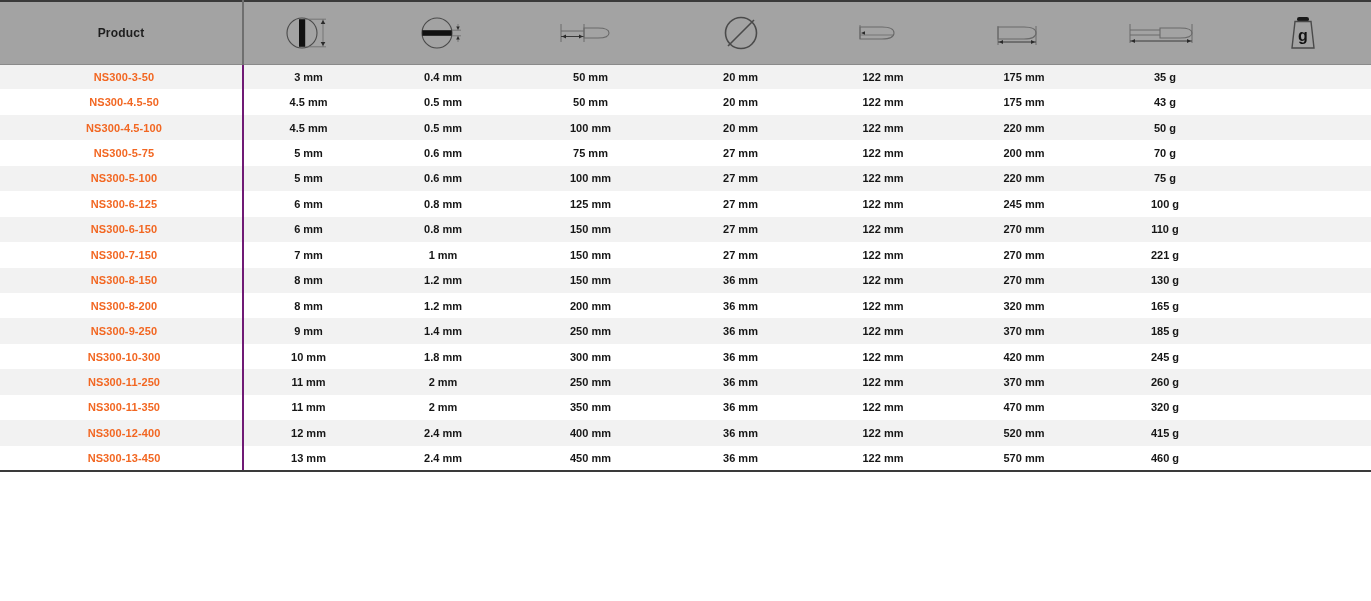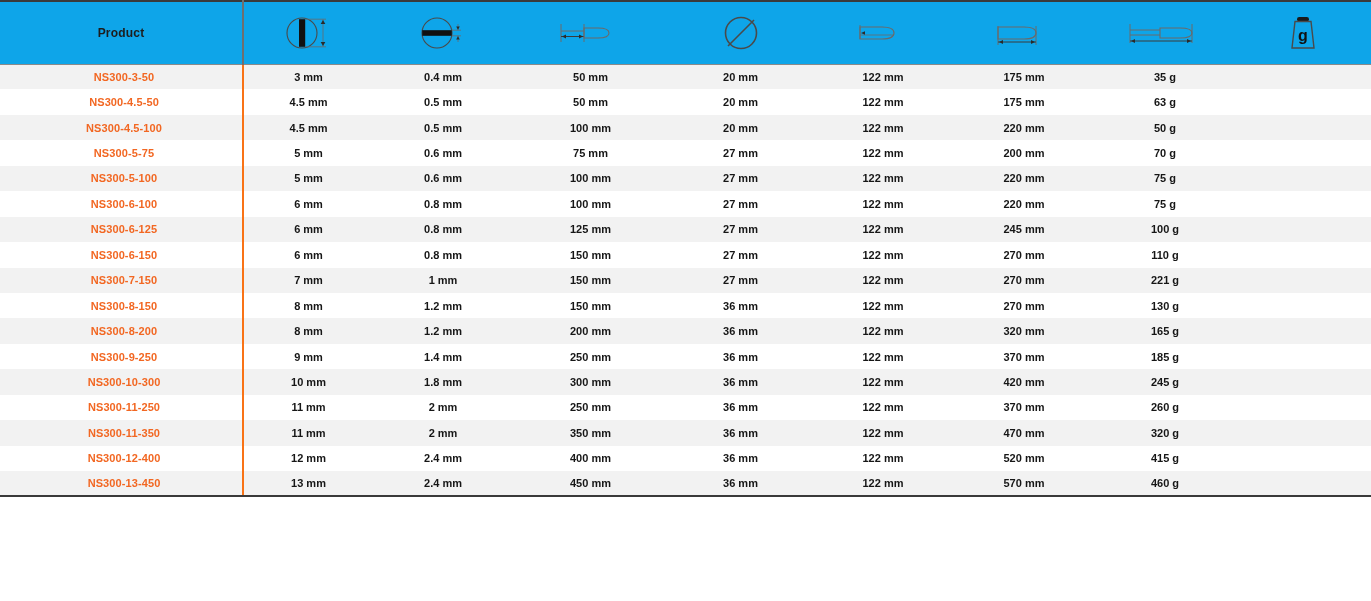--- a/index.html
+++ b/index.html
@@ -9,21 +9,21 @@
     font-family:"Liberation Sans", sans-serif;
     overflow:hidden;
   }
   #spec-table{
     width:1371px;
     border-collapse:collapse;
     table-layout:fixed;
   }
   
   thead tr{
-    background:#0ea5e9;
+    background:#a3a3a3;
     height:63px;
   }
   thead th{
     padding:0;
     margin:0;
     border-top:2px solid #3a3a3a;
     border-bottom:1px solid #8a8a8a;
     vertical-align:middle;
     text-align:center;
     font-weight:bold;
@@ -50,21 +50,21 @@
     font-size:11px;
     font-weight:bold;
     color:#161616;
     vertical-align:middle;
     white-space:nowrap;
   }
   tbody td.product-cell{
     color:#f26722;
     font-size:11px;
     font-weight:bold;
-    border-right:2px solid #f97316;
+    border-right:2px solid #701a75;
     letter-spacing:.1px;
     padding-left:10px;
   }
   tbody tr:last-child td{border-bottom:2px solid #3a3a3a;}
   
   col.c-product{width:243px;}
   col.c-1{width:130px;}
   col.c-2{width:140px;}
   col.c-3{width:155px;}
   col.c-4{width:145px;}
@@ -207,21 +207,21 @@
         <td></td>
       </tr>
       <tr>
         <td class="product-cell">NS300-4.5-50</td>
         <td>4.5 mm</td>
         <td>0.5 mm</td>
         <td>50 mm</td>
         <td>20 mm</td>
         <td>122 mm</td>
         <td>175 mm</td>
-        <td>63 g</td>
+        <td>43 g</td>
         <td></td>
       </tr>
       <tr>
         <td class="product-cell">NS300-4.5-100</td>
         <td>4.5 mm</td>
         <td>0.5 mm</td>
         <td>100 mm</td>
         <td>20 mm</td>
         <td>122 mm</td>
         <td>220 mm</td>
@@ -244,31 +244,20 @@
         <td>5 mm</td>
         <td>0.6 mm</td>
         <td>100 mm</td>
         <td>27 mm</td>
         <td>122 mm</td>
         <td>220 mm</td>
         <td>75 g</td>
         <td></td>
       </tr>
       <tr>
-        <td class="product-cell">NS300-6-100</td>
-        <td>6 mm</td>
-        <td>0.8 mm</td>
-        <td>100 mm</td>
-        <td>27 mm</td>
-        <td>122 mm</td>
-        <td>220 mm</td>
-        <td>75 g</td>
-        <td></td>
-      </tr>
-      <tr>
         <td class="product-cell">NS300-6-125</td>
         <td>6 mm</td>
         <td>0.8 mm</td>
         <td>125 mm</td>
         <td>27 mm</td>
         <td>122 mm</td>
         <td>245 mm</td>
         <td>100 g</td>
         <td></td>
       </tr>

